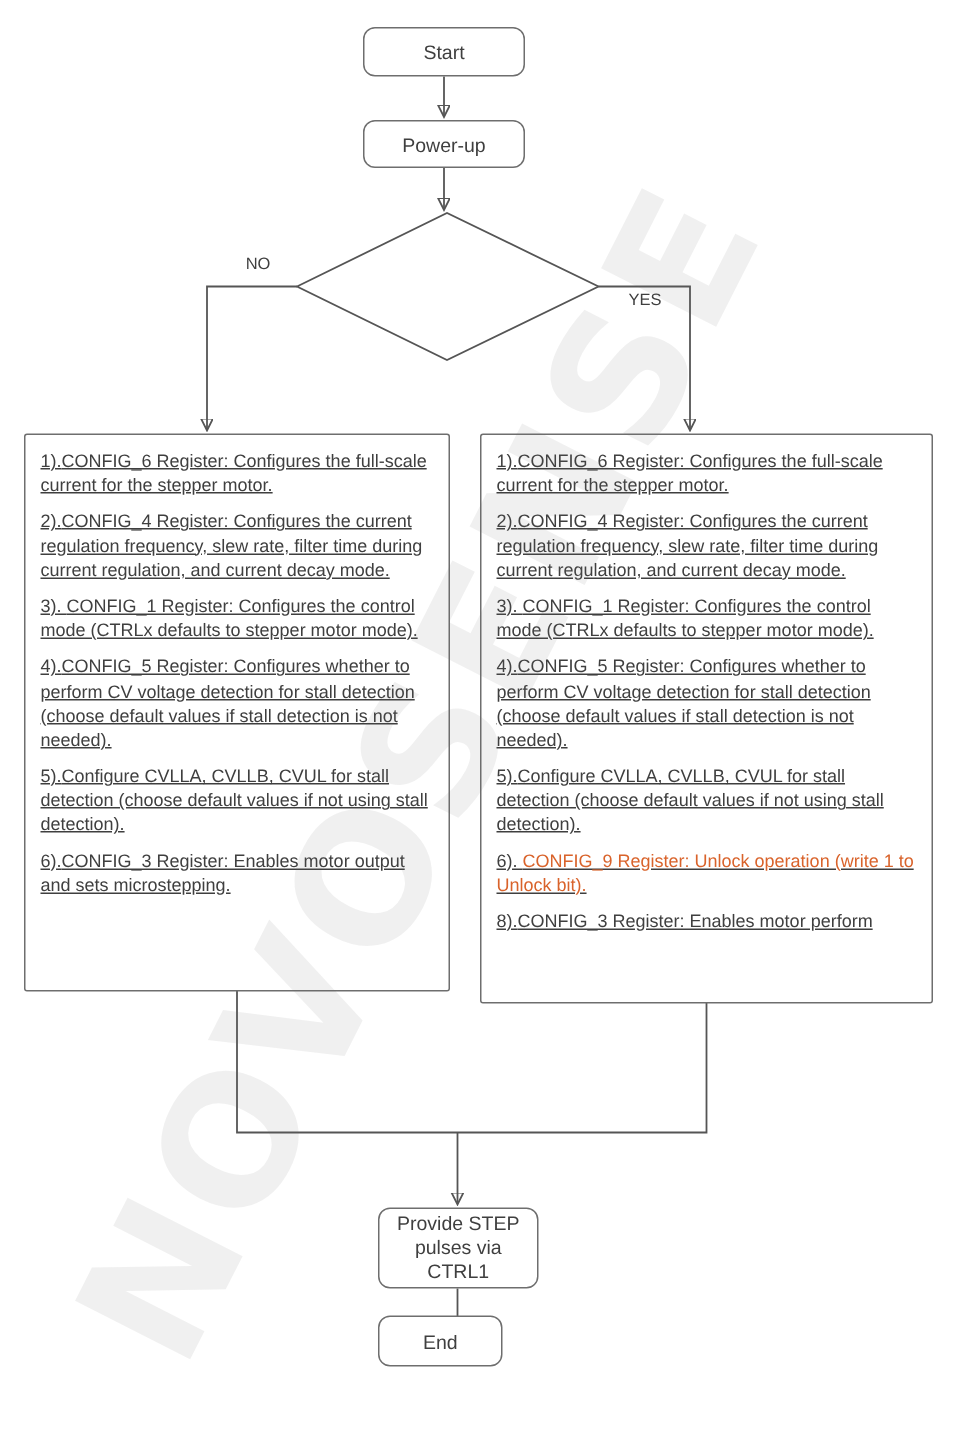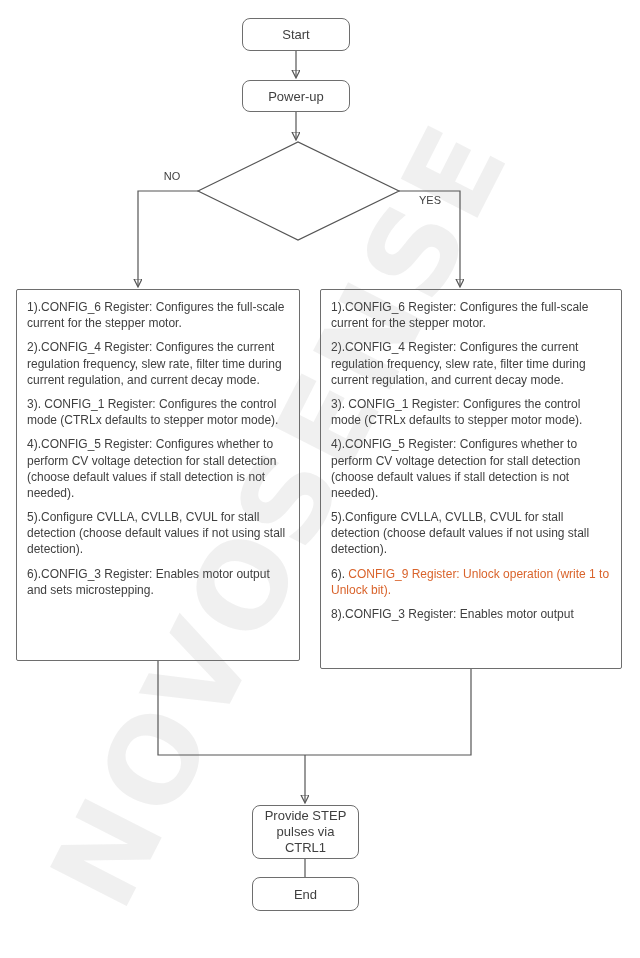--- a/index.html
+++ b/index.html
@@ -46,21 +46,21 @@
     z-index: 2;
     background: #ffffff;
     border: 1px solid #6e6e6e;
     border-radius: 2px;
     box-sizing: border-box;
     padding: 9px 10px;
     font-size: 12px;
     line-height: 1.35;
     color: var(--text, #3f3f3f);
   }
-  .stepbox p.step { margin: 0 0 8px 0; }
+  .stepbox p.step { margin: 0 0 8px 0; text-decoration: underline; }
   .stepbox p.step:last-child { margin-bottom: 0; }
   .hl { color: var(--accent, #d9632b); margin-top: 12px; }
   .free-label {
     position: absolute;
     z-index: 2;
     font-size: 11px;
     color: var(--text, #3f3f3f);
     text-align: center;
   }
   .pre-line { white-space: pre-line; }
@@ -125,29 +125,29 @@
   </div>
 
   <div class="stepbox" style="left:320px; top:289px; width:302px; min-height:380px;">
     <div id="right-steps">
         <p class="step"><span>1).</span><span>CONFIG_6 Register: Configures the full-scale current for the stepper motor.</span></p>
         <p class="step"><span>2).</span><span>CONFIG_4 Register: Configures the current regulation  frequency, slew rate, filter time during current regulation, and current decay mode.</span></p>
         <p class="step"><span>3). </span><span>CONFIG_1 Register: Configures the control mode (CTRLx defaults to stepper motor mode).</span></p>
         <p class="step"><span>4).</span><span>CONFIG_5 Register: Configures whether to perform CV voltage detection for stall detection (choose default values if stall detection is not needed).</span></p>
         <p class="step"><span>5).</span><span>Configure CVLLA, CVLLB, CVUL for stall detection (choose default values if not using stall detection).</span></p>
         <p class="step"><span>6). </span><span class="hl">CONFIG_9 Register: Unlock operation (write 1 to Unlock bit).</span></p>
-        <p class="step"><span>8).</span><span>CONFIG_3 Register: Enables motor output</span></p>
+        <p class="step"><span>8).</span><span>CONFIG_3 Register: Enables motor perform</span></p>
       </div>
   </div>
 
   <div class="node rounded pre-line" style="left:252px; top:805px; width:107px; height:54px; line-height:1.25;">
     <span class="pre-line">Provide STEP
 pulses via
 CTRL1</span>
   </div>
 
-  <div class="node rounded" style="left:252px; top:877px; width:107px; height:34px;">
+  <div class="node rounded" style="left:252px; top:877px; width:83px; height:34px;">
     <span>End</span>
   </div>
 
   <div class="watermark">NOVOSENSE</div>
 
 </div>
 
 </body></html>

